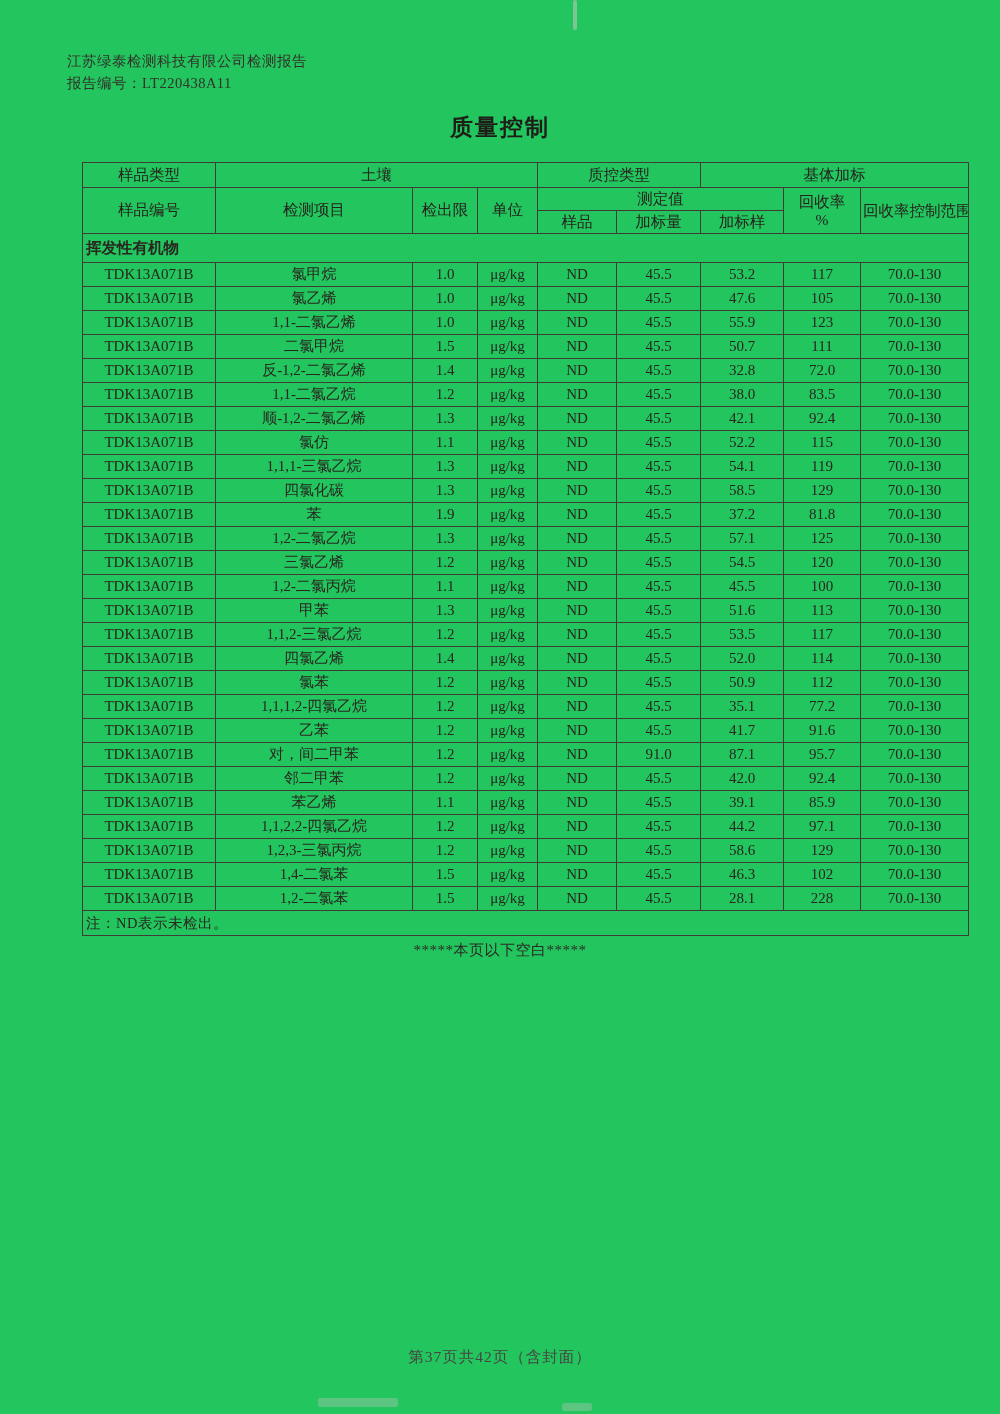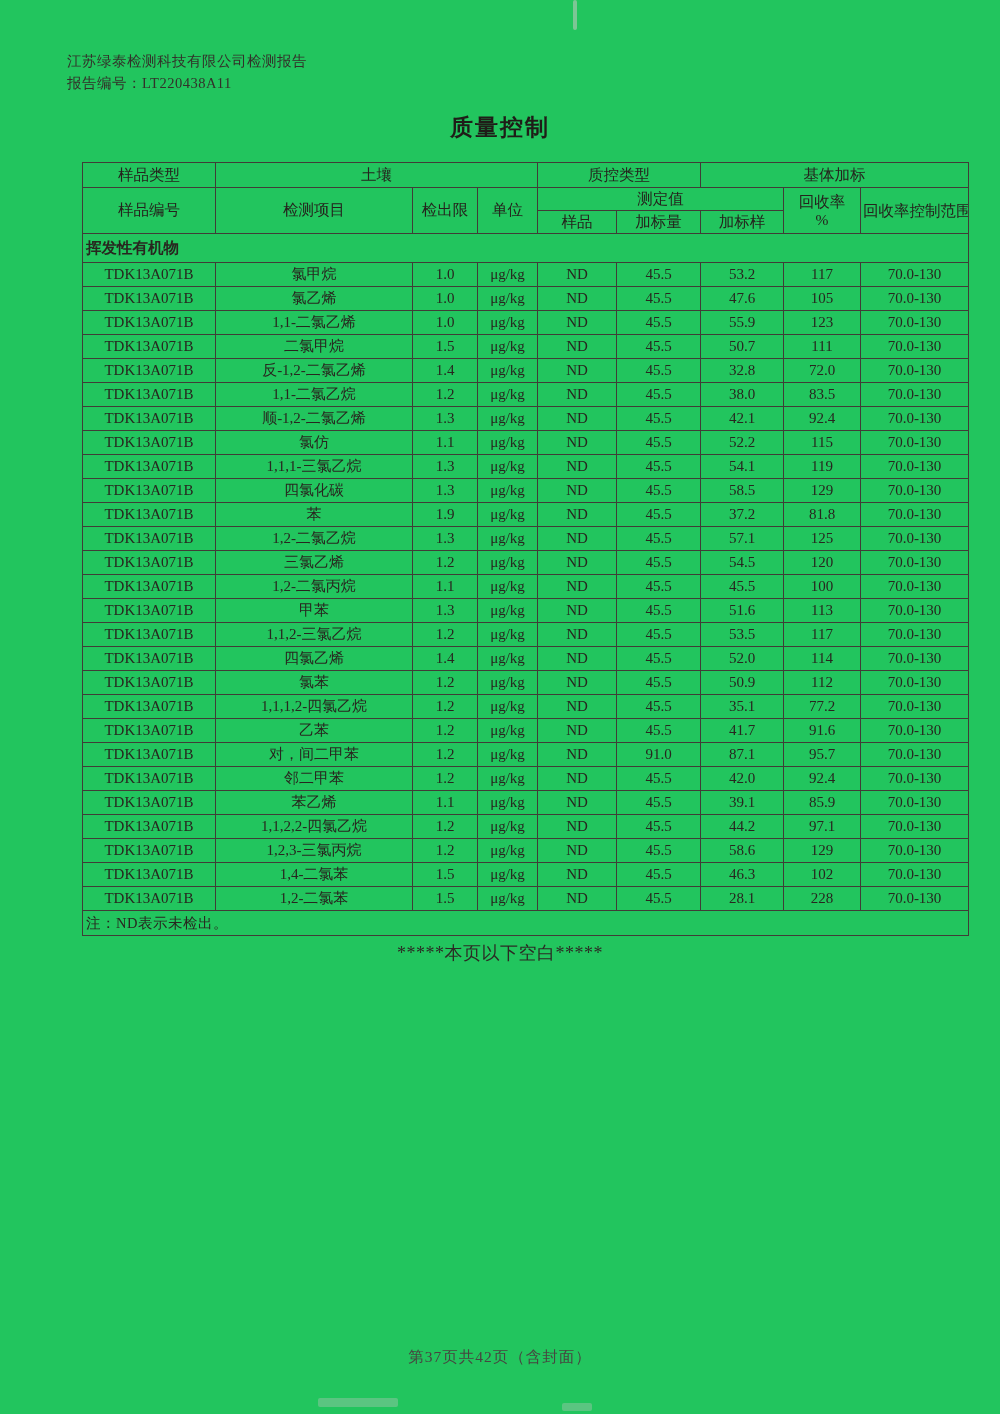--- a/index.html
+++ b/index.html
@@ -44,21 +44,21 @@
   th.wrapcol{white-space:normal;line-height:1.15;padding:1px 3px;}
   th .stack{line-height:1.15;}
   tr.section-row td{
     text-align:left;font-weight:700;font-size:15.5px;padding-left:3px;
   }
   tr.note-row td{
     text-align:left;font-size:14.5px;padding-left:3px;letter-spacing:0.5px;
   }
   .blank-note{
     position:absolute;left:0;top:941px;width:100%;
-    text-align:center;font-size:18px;color:#2c2a24;letter-spacing:0.5px;
+    text-align:center;font-size:15px;color:#2c2a24;letter-spacing:0.5px;
   }
   .footer{
     position:absolute;left:0;top:1347px;width:100%;
     text-align:center;font-size:15.5px;color:#474540;letter-spacing:1px;
   }
   
   .artifact{position:absolute;background:#c6c6c3;opacity:.55;border-radius:2px;}
   .art-top{left:573px;top:0;width:4px;height:30px;}
   .art-b1{left:318px;top:1398px;width:80px;height:9px;opacity:.35;}
   .art-b2{left:562px;top:1403px;width:30px;height:8px;opacity:.35;}

